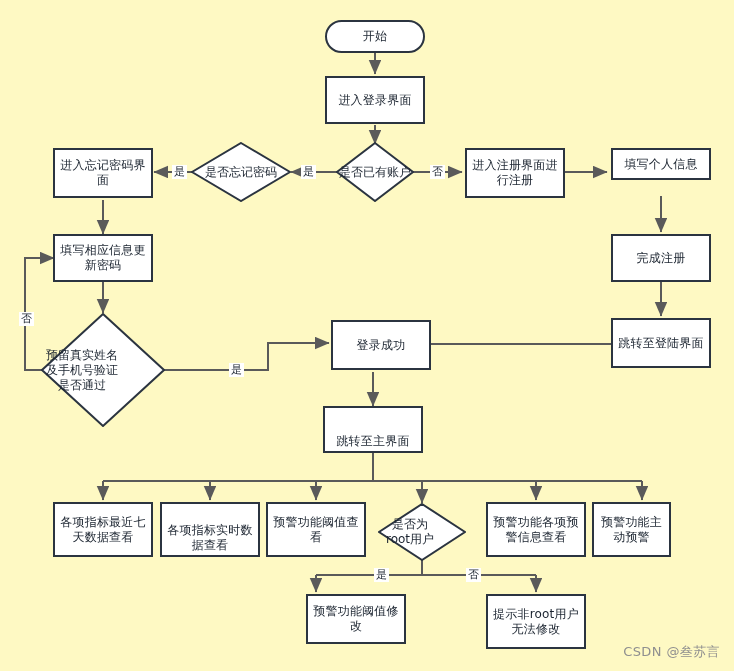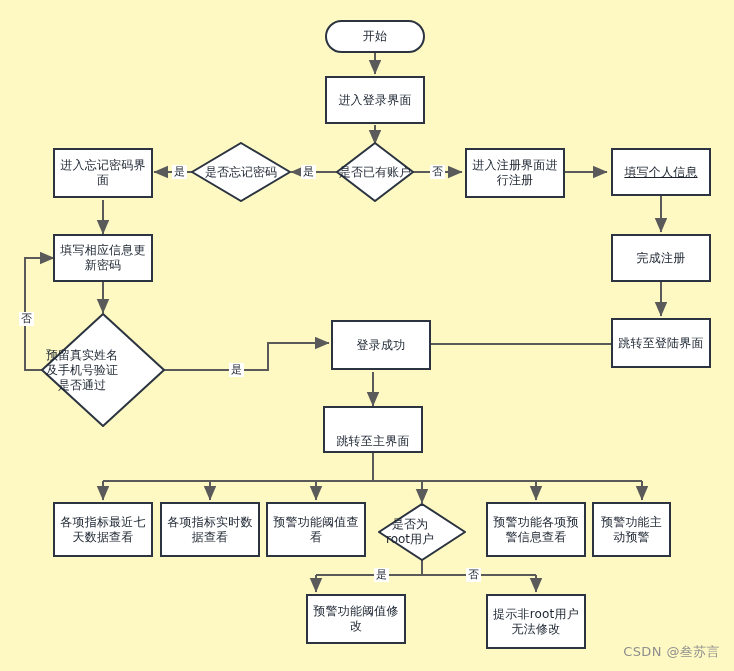--- a/index.html
+++ b/index.html
@@ -162,21 +162,21 @@
     <svg class="dshape" viewBox="0 0 124 114" preserveAspectRatio="none">
       <polygon points="62,1 123,57 62,113 1,57" fill="#ffffff" stroke="#2b3440" stroke-width="2"></polygon>
     </svg>
     <div class="dlabel" style="width:82px;">预留真实姓名及手机号验证是否通过</div>
   </div>
 
   <div class="node" style="left:465px;top:148px;width:100px;height:50px;">
     <span>进入注册界面进行注册</span>
   </div>
 
-  <div class="node" style="left:611px;top:148px;width:100px;height:48px;text-decoration:underline;">
+  <div class="node" style="left:611px;top:148px;width:100px;height:32px;">
     <span>填写个人信息</span>
   </div>
 
   <div class="node" style="left:611px;top:234px;width:100px;height:48px;">
     <span>完成注册</span>
   </div>
 
   <div class="node" style="left:611px;top:318px;width:100px;height:50px;">
     <span>跳转至登陆界面</span>
   </div>
@@ -186,21 +186,21 @@
   </div>
 
   <div class="node" style="left:323px;top:406px;width:100px;height:47px;align-items:flex-end;">
     <span>跳转至主界面</span>
   </div>
 
   <div class="node" style="left:53px;top:502px;width:100px;height:55px;">
     <span>各项指标最近七天数据查看</span>
   </div>
 
-  <div class="node" style="left:160px;top:502px;width:100px;height:55px;">
+  <div class="node" style="left:160px;top:502px;width:100px;height:55px;align-items:flex-end;">
     <span>各项指标实时数据查看</span>
   </div>
 
   <div class="node" style="left:266px;top:502px;width:100px;height:55px;">
     <span>预警功能阈值查看</span>
   </div>
 
   <div class="diamond" style="left:378px;top:503px;width:88px;height:58px;">
     <svg class="dshape" viewBox="0 0 88 58" preserveAspectRatio="none">
       <polygon points="44,1 87,29 44,57 1,29" fill="#ffffff" stroke="#2b3440" stroke-width="2"></polygon>

